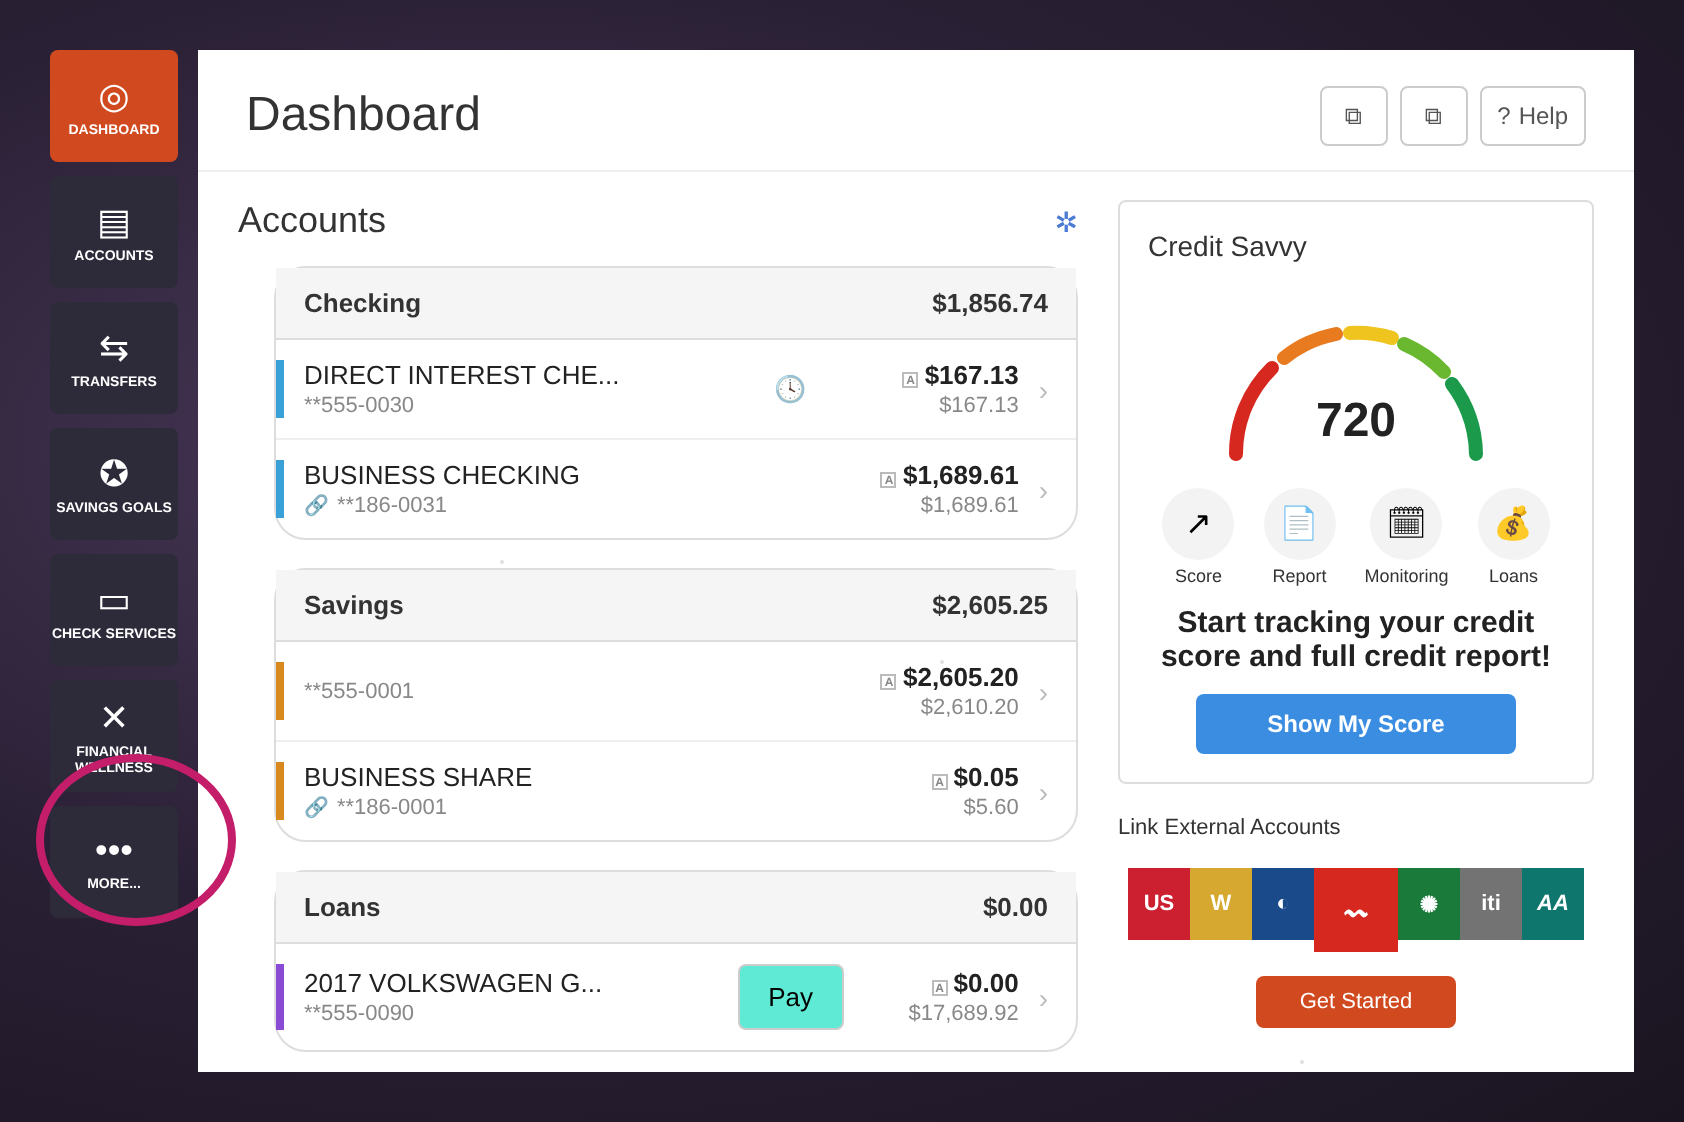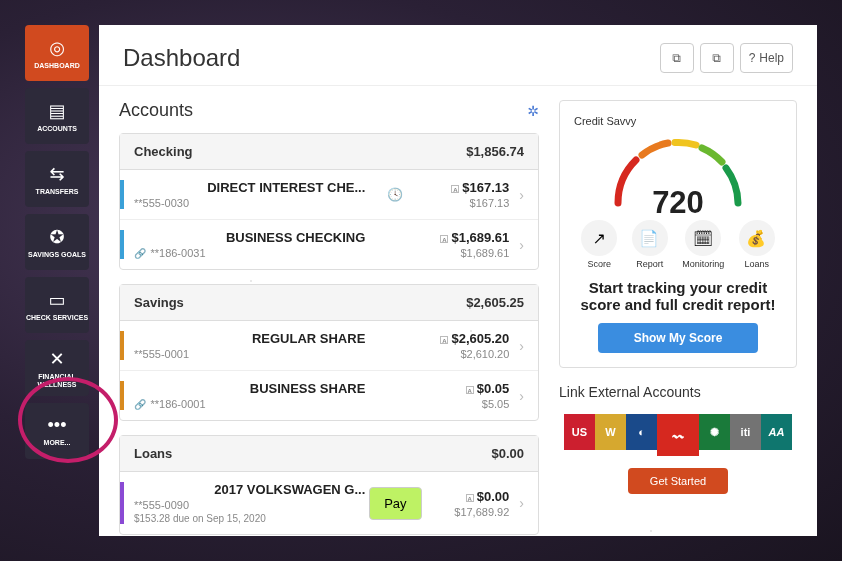--- a/index.html
+++ b/index.html
@@ -17,49 +17,49 @@
 .header h1 { font-size: 24px; font-weight: normal; color: #333; }
 .header-actions { display: flex; gap: 6px; }
 .header-btn { width: 34px; height: 30px; border: 1px solid #ccc; background: #fff; border-radius: 4px; display: flex; align-items: center; justify-content: center; font-size: 12px; color: #555; cursor: pointer; }
 .help-btn { width: auto; padding: 0 8px; gap: 4px; }
 .content { display: flex; flex: 1; overflow: hidden; }
 .left-col { flex: 1; padding: 14px 20px; overflow-y: auto; }
 .right-col { width: 258px; padding: 14px 20px 14px 0; overflow-y: auto; }
 .section-head { display: flex; justify-content: space-between; align-items: center; margin-bottom: 12px; }
 .section-head h2 { font-size: 18px; font-weight: normal; color: #333; }
 .gear-icon { color: #4a7ad4; font-size: 14px; cursor: pointer; }
-.acct-group { border: 1px solid #ddd; border-radius: 4px; margin-bottom: 14px; }
+.acct-group { border: 1px solid #ddd; border-radius: 16px; margin-bottom: 14px; margin-left: 18px; }
 .group-head { display: flex; justify-content: space-between; padding: 10px 14px; background: #f5f5f5; border-bottom: 1px solid #ddd; font-weight: bold; font-size: 13px; color: #333; }
 .acct-row { display: flex; align-items: center; padding: 10px 10px 10px 0; border-bottom: 1px solid #eee; cursor: pointer; position: relative; }
 .acct-row:last-child { border-bottom: none; }
 .acct-bar { width: 4px; align-self: stretch; }
 .acct-info { flex: 1; padding-left: 10px; }
-.acct-name { font-weight: bold; font-size: 13px; color: #222; margin-bottom: 2px; text-align: right; }
+.acct-name { font-weight: normal; font-size: 13px; color: #222; margin-bottom: 2px; }
 .acct-sub { font-size: 11px; color: #888; display: flex; align-items: center; gap: 4px; }
 .acct-sub .link-icon { font-size: 10px; }
 .acct-due { font-size: 10px; color: #888; margin-top: 2px; }
 .acct-mid { width: 60px; display: flex; align-items: center; justify-content: center; color: #888; font-size: 13px; }
 .acct-bal { text-align: right; padding-right: 6px; min-width: 90px; }
 .acct-bal .primary { font-weight: bold; font-size: 13px; color: #222; }
 .acct-bal .badge { display: inline-block; width: 8px; height: 8px; border: 1px solid #bbb; margin-right: 3px; font-size: 6px; line-height: 8px; text-align: center; color: #888; }
 .acct-bal .secondary { font-size: 11px; color: #888; margin-top: 2px; }
 .chevron { color: #bbb; font-size: 14px; padding: 0 4px; }
-.pay-btn { border: 1px solid #ccc; background: #bef264; border-radius: 4px; padding: 8px 14px; font-size: 13px; cursor: pointer; }
+.pay-btn { border: 1px solid #ccc; background: #5eead4; border-radius: 4px; padding: 8px 14px; font-size: 13px; cursor: pointer; }
 .panel { border: 1px solid #ddd; border-radius: 4px; padding: 14px; margin-bottom: 16px; text-align: center; }
-.panel h3 { font-size: 11px; font-weight: normal; text-align: left; margin-bottom: 1px; color: #333; }
+.panel h3 { font-size: 14px; font-weight: normal; text-align: left; margin-bottom: 21px; color: #333; }
 .gauge-wrap { position: relative; width: 160px; height: 80px; margin: 0 auto 12px; }
 .gauge-wrap svg { width: 100%; height: 100%; }
-.gauge-score { position: absolute; top: 45px; left: 0; right: 0; font-size: 31px; font-weight: bold; color: #222; margin-top: 12px; }
+.gauge-score { position: absolute; top: 45px; left: 0; right: 0; font-size: 24px; font-weight: bold; color: #222; }
 .credit-actions { display: flex; justify-content: space-around; margin-bottom: 10px; }
 .credit-act { display: flex; flex-direction: column; align-items: center; cursor: pointer; }
 .credit-act .circ { width: 36px; height: 36px; border-radius: 50%; background: #f3f3f3; display: flex; align-items: center; justify-content: center; font-size: 16px; margin-bottom: 3px; }
 .credit-act .lbl { font-size: 9px; color: #333; }
 .credit-text { font-size: 15px; font-weight: bold; color: #222; margin-bottom: 10px; }
 .score-btn { background: #3a8de0; color: #fff; border: none; border-radius: 4px; padding: 8px 36px; font-size: 12px; font-weight: bold; cursor: pointer; }
-.ext-head { font-size: 14px; color: #333; margin-bottom: 14px; }
+.ext-head { font-size: 11px; color: #333; margin-bottom: 14px; }
 .bank-logos { display: flex; justify-content: center; gap: 0; margin-bottom: 12px; }
 .bank-logo { width: 31px; height: 36px; display: flex; align-items: center; justify-content: center; font-size: 11px; color: #fff; font-weight: bold; text-align: center; }
 .bank-logo.big { width: 42px; height: 42px; }
 .get-started { background: #d14a1f; color: #fff; border: none; border-radius: 4px; padding: 7px 22px; font-size: 11px; cursor: pointer; }
 </style>
 </head>
 <body>
 
 <div class="app">
   <div class="sidebar" id="sidebar">
@@ -149,55 +149,53 @@
               </div>
             </div>
             <div class="acct-group">
               <div class="group-head">
                 <span>Savings</span>
                 <span>$2,605.25</span>
               </div>
               <div class="acct-row">
                 <div class="acct-bar" style="background:#d88a1f"></div>
                 <div class="acct-info">
-                  <div class="acct-name">REGULAR SHARE</div>
                   <div class="acct-sub">**555-0001</div>
                 </div>
                 <div class="acct-mid"></div>
                 <div class="acct-bal">
                   <div class="primary"><span class="badge">A</span>$2,605.20</div>
                   <div class="secondary">$2,610.20</div>
                 </div>
                 <div class="chevron">›</div>
               </div>
               <div class="acct-row">
                 <div class="acct-bar" style="background:#d88a1f"></div>
                 <div class="acct-info">
                   <div class="acct-name">BUSINESS SHARE</div>
                   <div class="acct-sub"><span class="link-icon">🔗</span>**186-0001</div>
                 </div>
                 <div class="acct-mid"></div>
                 <div class="acct-bal">
                   <div class="primary"><span class="badge">A</span>$0.05</div>
-                  <div class="secondary">$5.05</div>
+                  <div class="secondary">$5.60</div>
                 </div>
                 <div class="chevron">›</div>
               </div>
             </div>
             <div class="acct-group">
               <div class="group-head">
                 <span>Loans</span>
                 <span>$0.00</span>
               </div>
               <div class="acct-row">
                 <div class="acct-bar" style="background:#8a4ad4"></div>
                 <div class="acct-info">
                   <div class="acct-name">2017 VOLKSWAGEN G...</div>
                   <div class="acct-sub">**555-0090</div>
-                  <div class="acct-due">$153.28 due on Sep 15, 2020</div>
                 </div>
                 <div class="acct-mid">
                   <button class="pay-btn">Pay</button>
                 </div>
                 <div class="acct-bal">
                   <div class="primary"><span class="badge">A</span>$0.00</div>
                   <div class="secondary">$17,689.92</div>
                 </div>
                 <div class="chevron">›</div>
               </div>

